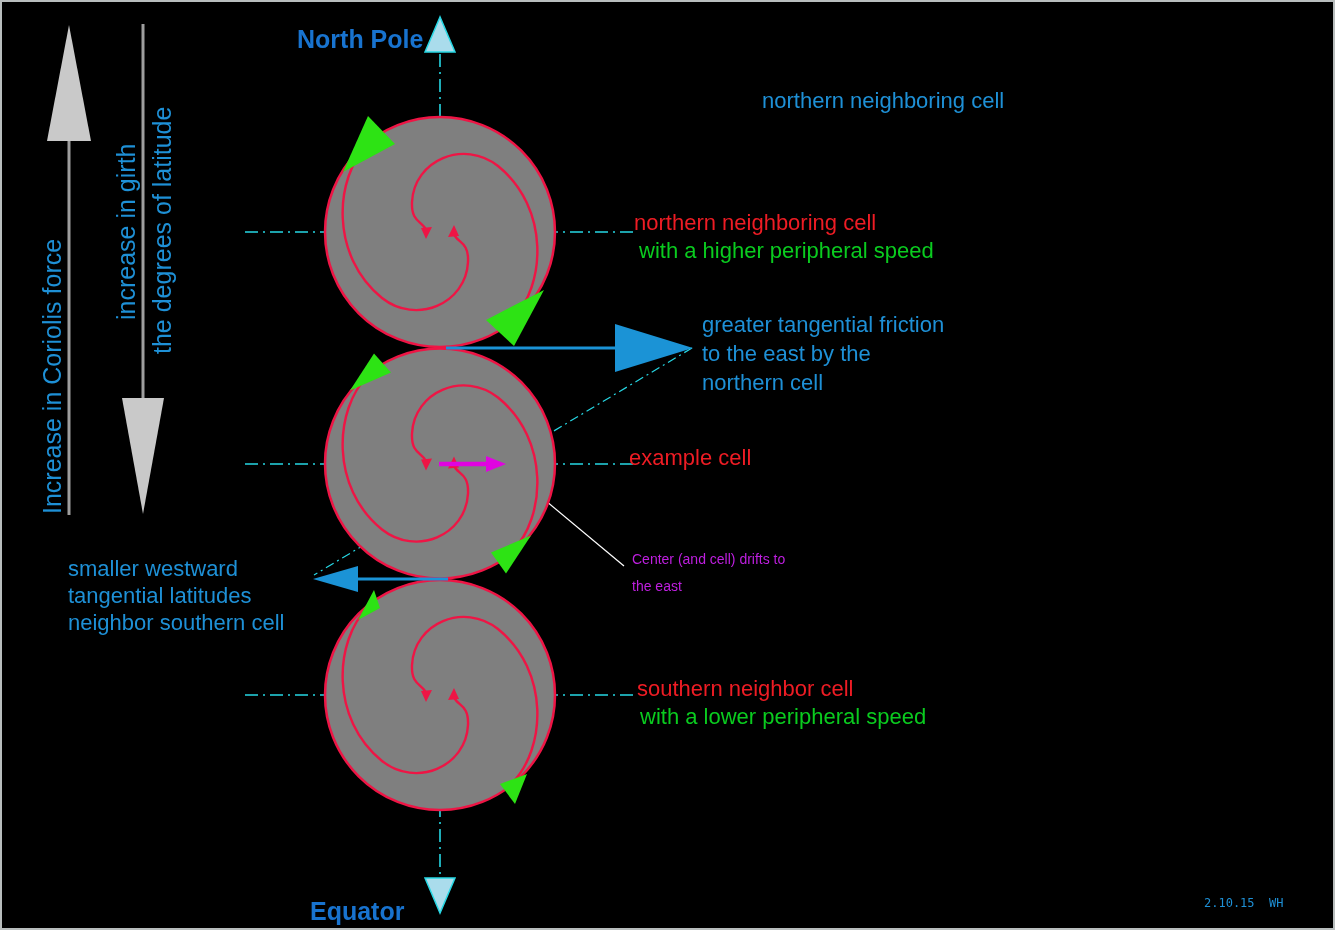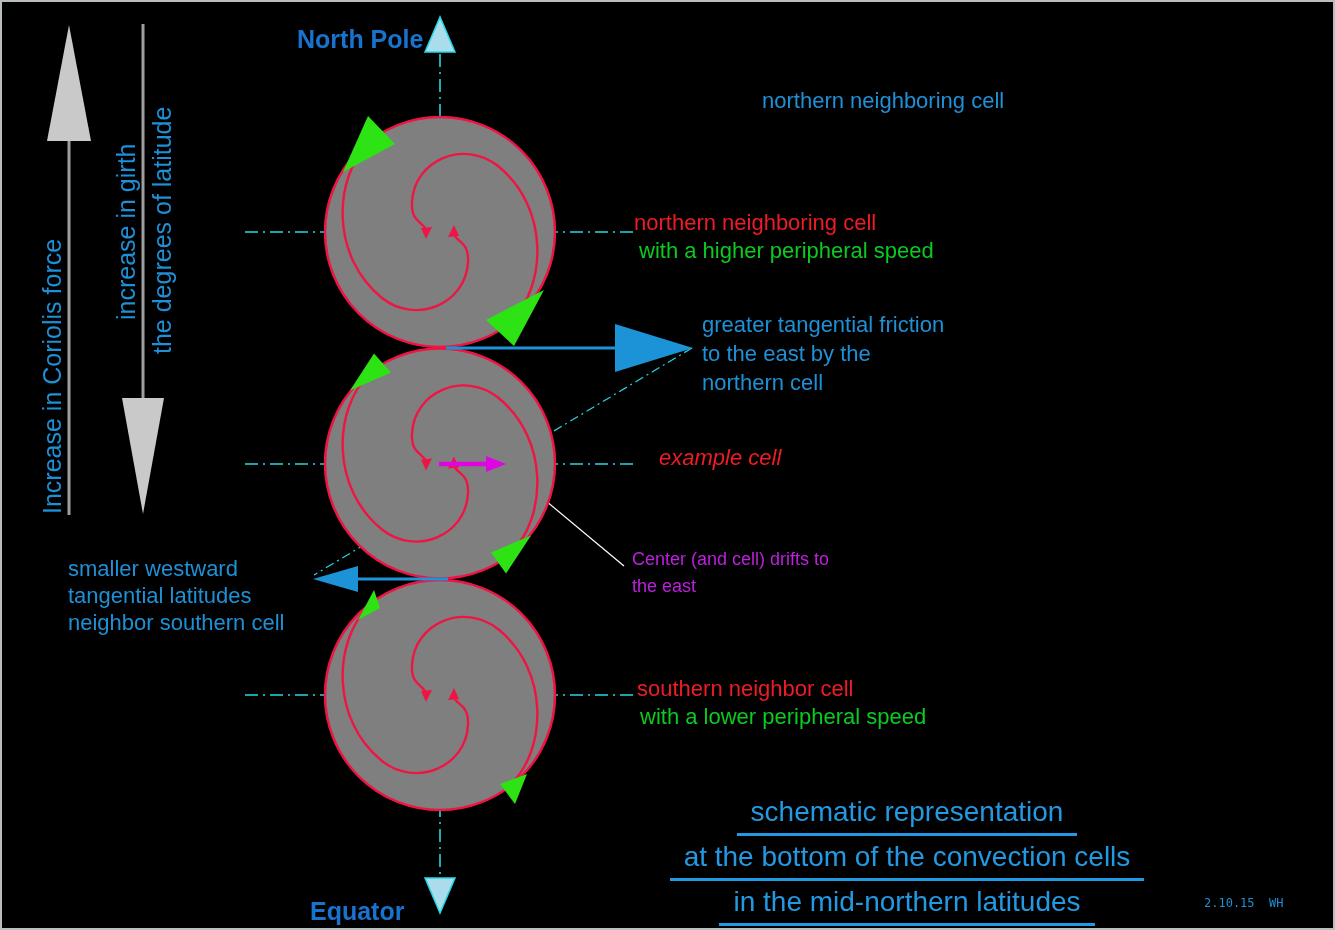--- a/index.html
+++ b/index.html
@@ -29,21 +29,21 @@
     border:2px solid var(--frame);
     box-sizing:border-box;
     overflow:hidden;
     font-family:"Liberation Sans", sans-serif;
   }
   .canvas svg{position:absolute;left:0;top:0;}
   .txt{position:absolute;white-space:nowrap;line-height:1.22;}
   .blue{color:var(--label-blue);font-size:22px;}
   .red{color:var(--text-red);font-size:22px;}
   .green{color:var(--text-green);font-size:22px;}
-  .magenta{color:var(--text-magenta);font-size:18px;}
+  .magenta{color:var(--text-magenta);font-size:14px;}
   .pole{color:var(--pole-blue);font-size:25px;font-weight:bold;}
   .rot{
     position:absolute;
     transform-origin:0 0;
     transform:rotate(-90deg);
     white-space:nowrap;
     color:var(--label-blue);
     font-size:25px;
   }
   .title-block{
@@ -149,35 +149,30 @@
   <div class="txt blue" style="left:760px;top:86px;">northern neighboring cell</div>
 
   <div class="txt red" style="left:632px;top:208px;">northern neighboring cell</div>
   <div class="txt green" style="left:637px;top:236px;">with a higher peripheral speed</div>
 
   <div class="txt blue" style="left:700px;top:308px;line-height:29px;"><span>greater tangential friction</span><br>
     <span>to the east by the</span><br>
     <span>northern cell</span>
   </div>
 
-  <div class="txt red" style="left:657px;top:443px;font-style:italic;">example cell</div>
+  <div class="txt red" style="left:627px;top:443px;">example cell</div>
 
   <div class="txt magenta" style="left:630px;top:544px;line-height:27px;"><span>Center (and cell) drifts to</span><br>
     <span>the east</span>
   </div>
 
   <div class="txt blue" style="left:66px;top:553px;line-height:27px;"><span>smaller westward</span><br>
     <span>tangential latitudes</span><br>
     <span>neighbor southern cell</span>
   </div>
 
   <div class="txt red" style="left:635px;top:674px;">southern neighbor cell</div>
   <div class="txt green" style="left:638px;top:702px;">with a lower peripheral speed</div>
 
-  <div class="title-block">
-    <div class="t-line"><span>schematic representation</span></div>
-    <div class="t-line"><span>at the bottom of the convection cells</span></div>
-    <div class="t-line"><span>in the mid-northern latitudes</span></div>
-  </div>
 
   <div class="signature">2.10.15  WH</div>
 
 </div>
 
 </body></html>

